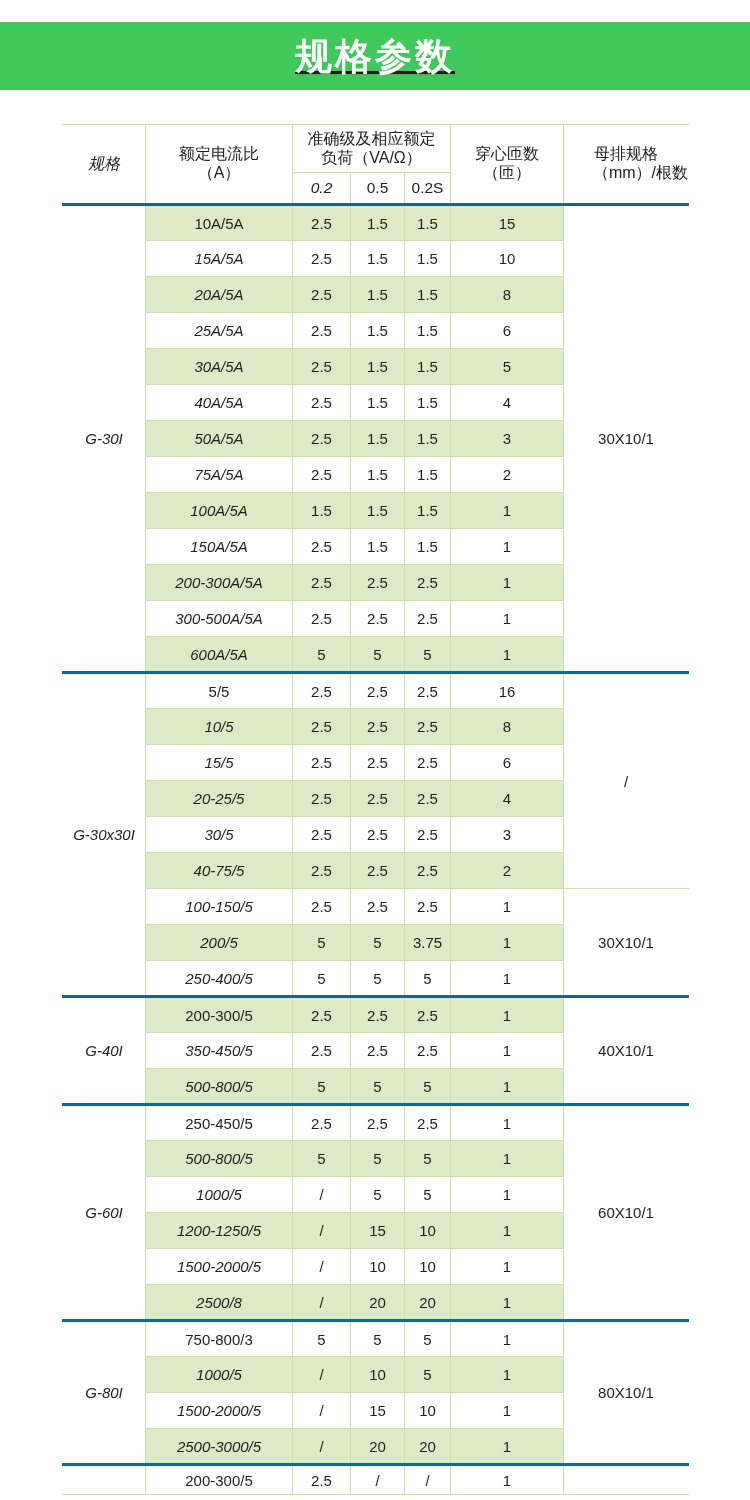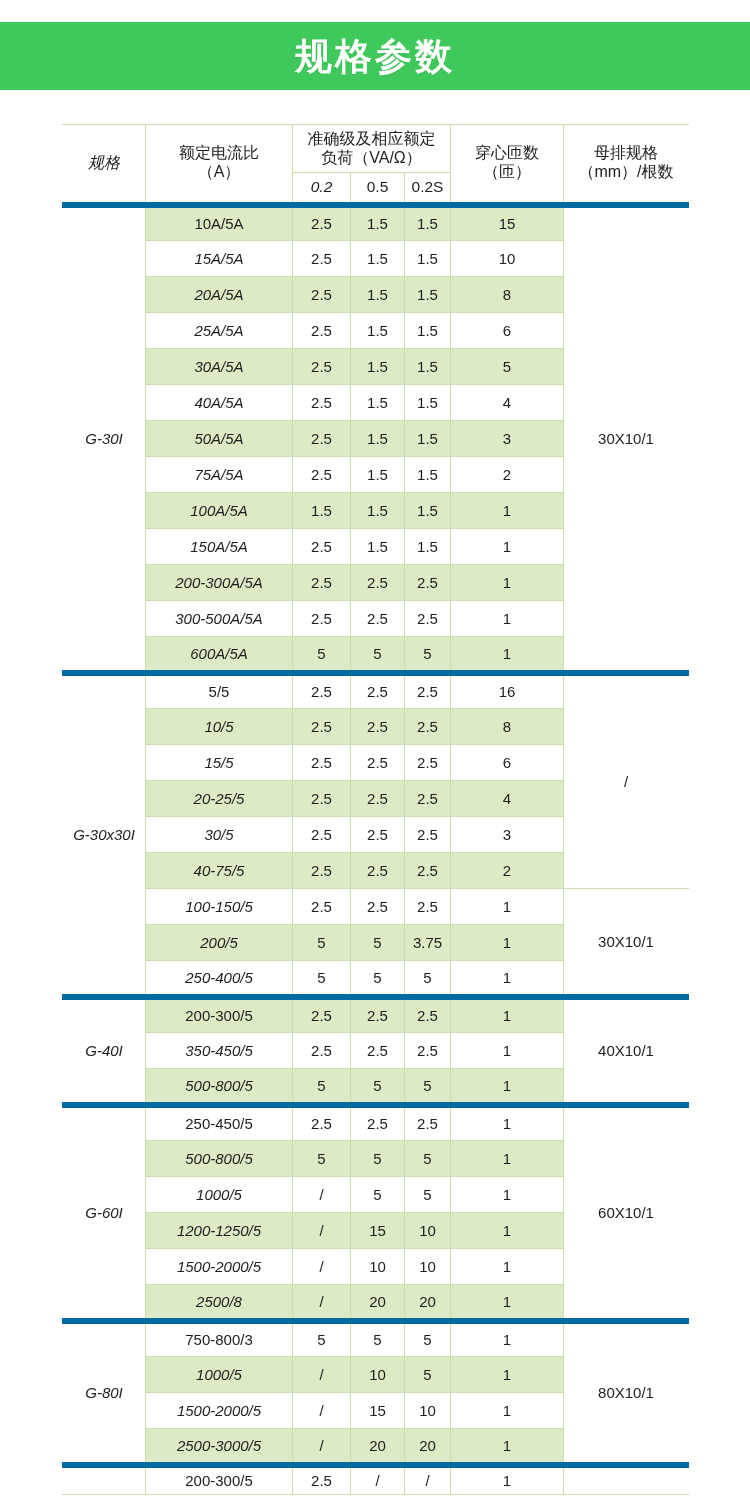--- a/index.html
+++ b/index.html
@@ -25,20 +25,21 @@
   
   .banner {
     position: absolute;
     left: 0; top: 22px;
     width: 750px;
     height: 68px;
     background: #3fc95b;
     display: flex;
     align-items: center;
     justify-content: center;
+    text-decoration: underline;
   }
   .banner-title {
     color: #ffffff;
     font-size: 37px;
     font-weight: bold;
     letter-spacing: 3px;
     line-height: 1;
     text-shadow: 0 1px 2px rgba(0,0,0,0.06);
   }
 
@@ -104,26 +105,26 @@
   }
   td.bus-cell {
     font-size: 15px;
     border-right: none;
   }
   
   table.spec tr > td:first-child { border-left: 1px solid transparent; font-style: italic; }
   table.spec tr > td:last-child  { border-right: 1px solid transparent; }
 
   
-  tr.section-start > td { border-top: 6px solid #0369a1; }
+  tr.section-start > td { border-top: 3px solid #0369a1; }
 
   
   tr.clipped > td { height: 30px; }
 
-  .nowrap { white-space: nowrap; }
+  .nowrap { white-space: nowrap; text-align: right; }
 </style>
 </head>
 <body>
 
 <div class="page">
 
   <div class="banner">
     <div class="banner-title">规格参数</div>
   </div>
 

